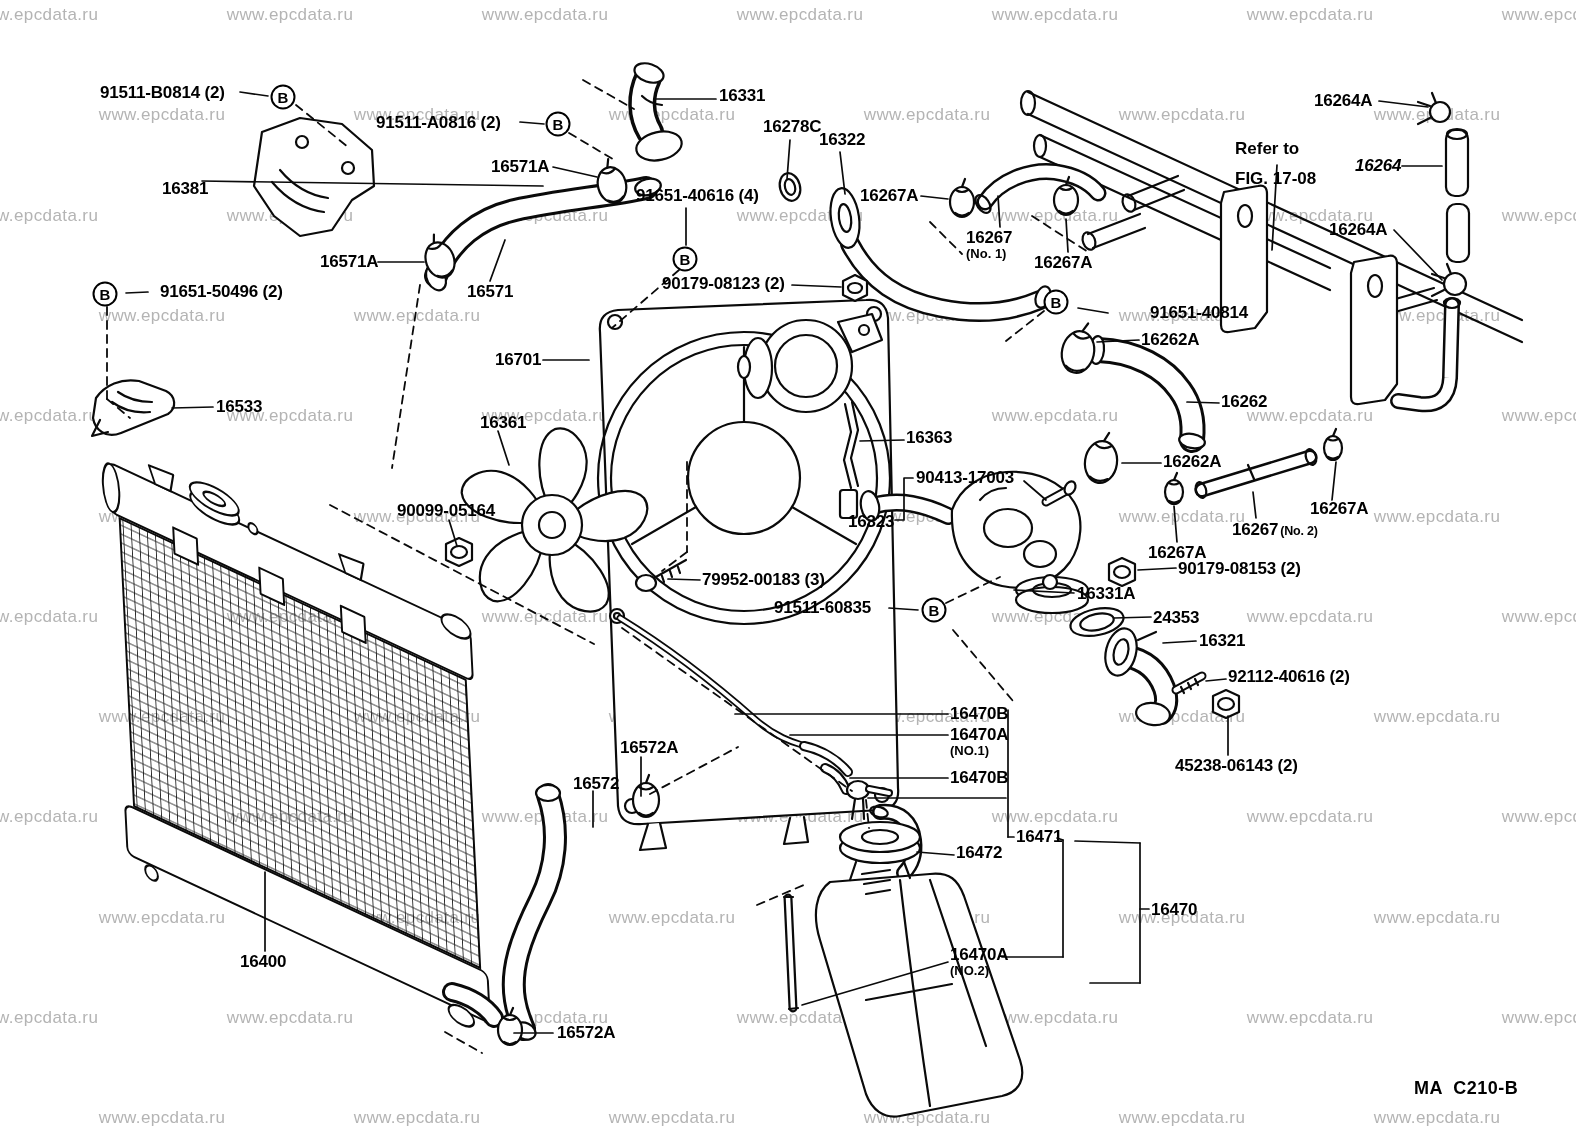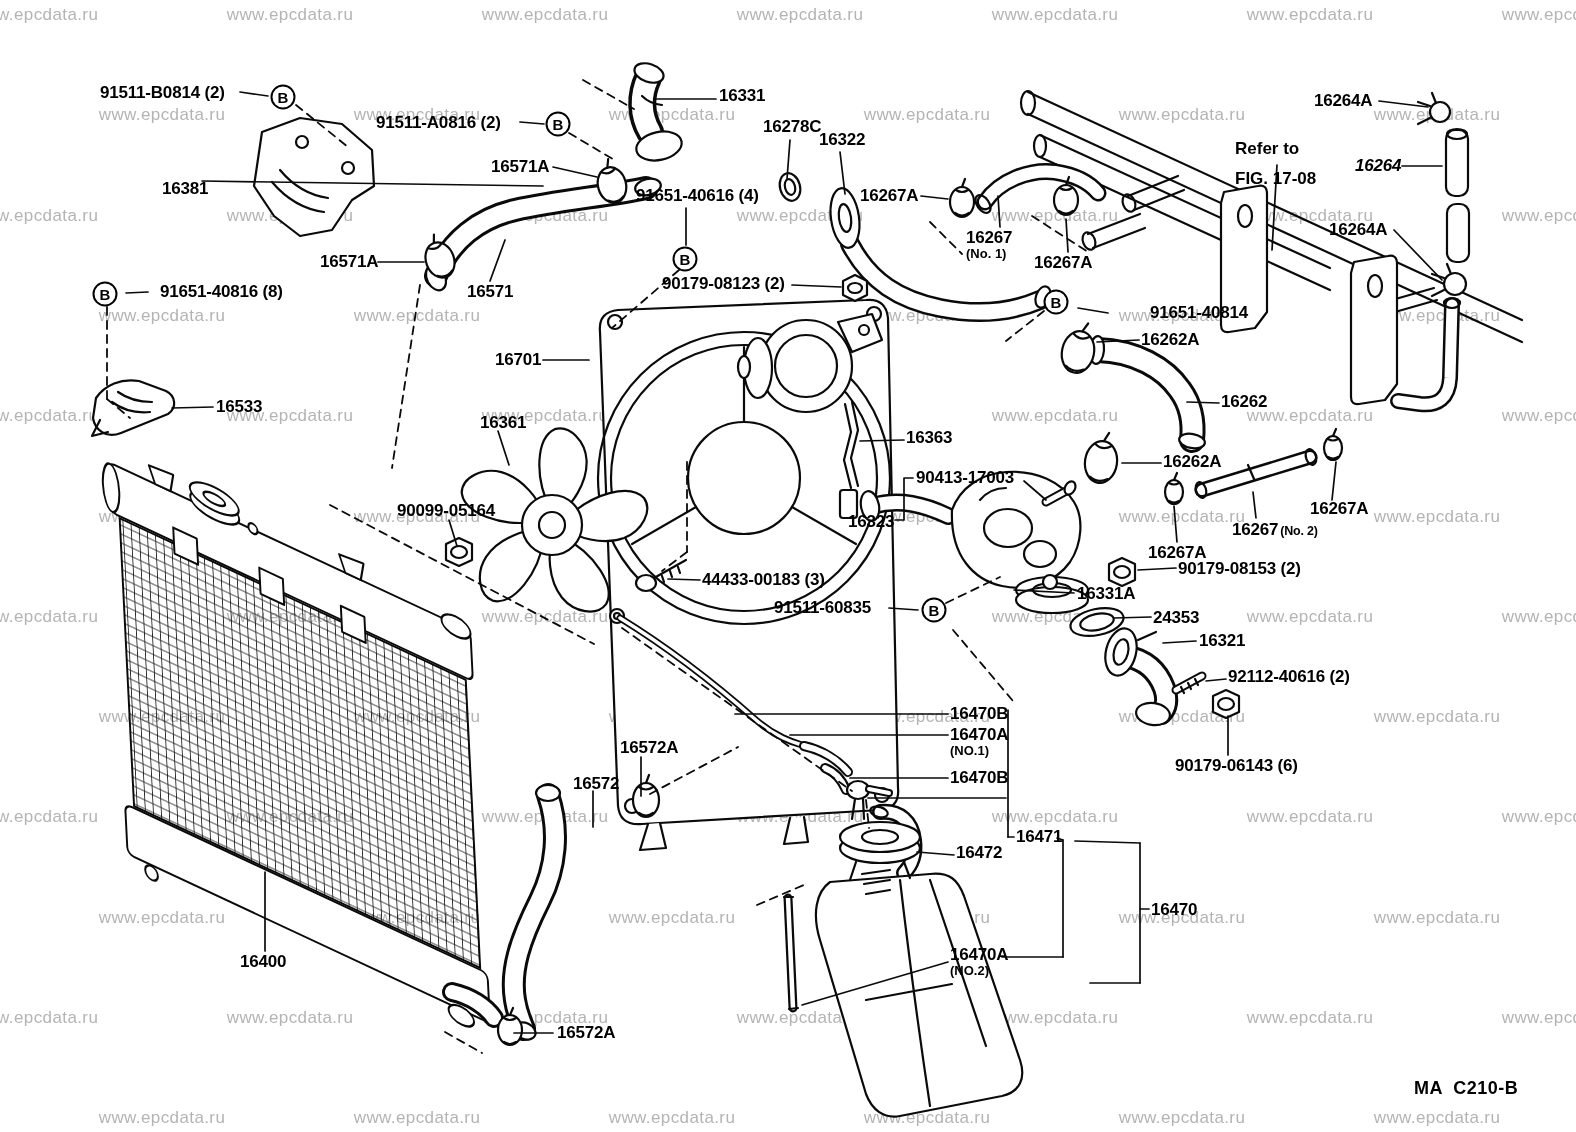--- a/index.html
+++ b/index.html
@@ -512,43 +512,43 @@
       <div class="plabel" style="left: 860px; top: 187px;"><span>16267A</span></div>
       <div class="plabel" style="left: 966px; top: 229px;"><span>16267</span><span class="sub-small">(No. 1)</span></div>
       <div class="plabel" style="left: 1034px; top: 254px;"><span>16267A</span></div>
       <div class="plabel" style="left: 1314px; top: 92px;"><span>16264A</span></div>
       <div class="plabel" style="left: 1355px; top: 157px; font-style: italic;"><span>16264</span></div>
       <div class="plabel" style="left: 1329px; top: 221px;"><span>16264A</span></div>
       <div class="plabel" style="left: 636px; top: 187px;"><span>91651-40616 (4)</span></div>
       <div class="plabel" style="left: 320px; top: 253px;"><span>16571A</span></div>
       <div class="plabel" style="left: 467px; top: 283px;"><span>16571</span></div>
       <div class="plabel" style="left: 662px; top: 275px;"><span>90179-08123 (2)</span></div>
-      <div class="plabel" style="left: 160px; top: 283px;"><span>91651-40816 (8)</span></div>
+      <div class="plabel" style="left: 160px; top: 283px;"><span>91651-50496 (2)</span></div>
       <div class="plabel" style="left: 1110px; top: 304px; margin-left: 40px;"><span>91651-40814</span></div>
       <div class="plabel" style="left: 1141px; top: 331px;"><span>16262A</span></div>
       <div class="plabel" style="left: 495px; top: 351px;"><span>16701</span></div>
       <div class="plabel" style="left: 216px; top: 398px;"><span>16533</span></div>
       <div class="plabel" style="left: 480px; top: 414px;"><span>16361</span></div>
       <div class="plabel" style="left: 906px; top: 429px;"><span>16363</span></div>
       <div class="plabel" style="left: 1221px; top: 393px;"><span>16262</span></div>
       <div class="plabel" style="left: 1163px; top: 453px;"><span>16262A</span></div>
       <div class="plabel" style="left: 916px; top: 469px;"><span>90413-17003</span></div>
       <div class="plabel" style="left: 848px; top: 513px;"><span>16323</span></div>
       <div class="plabel" style="left: 1310px; top: 500px;"><span>16267A</span></div>
       <div class="plabel" style="left: 1232px; top: 521px;"><span>16267</span><span class="sub-inline">(No. 2)</span></div>
       <div class="plabel" style="left: 1148px; top: 544px;"><span>16267A</span></div>
       <div class="plabel" style="left: 1178px; top: 560px;"><span>90179-08153 (2)</span></div>
       <div class="plabel" style="left: 397px; top: 502px;"><span>90099-05164</span></div>
-      <div class="plabel" style="left: 702px; top: 571px;"><span>44433-00183 (3)</span></div>
+      <div class="plabel" style="left: 702px; top: 571px;"><span>79952-00183 (3)</span></div>
       <div class="plabel" style="left: 774px; top: 599px;"><span>91511-60835</span></div>
       <div class="plabel" style="left: 1077px; top: 585px;"><span>16331A</span></div>
       <div class="plabel" style="left: 1153px; top: 609px;"><span>24353</span></div>
       <div class="plabel" style="left: 1199px; top: 632px;"><span>16321</span></div>
       <div class="plabel" style="left: 1228px; top: 668px;"><span>92112-40616 (2)</span></div>
-      <div class="plabel" style="left: 1175px; top: 757px;"><span>90179-06143 (6)</span></div>
+      <div class="plabel" style="left: 1175px; top: 757px;"><span>45238-06143 (2)</span></div>
       <div class="plabel" style="left: 950px; top: 705px;"><span>16470B</span></div>
       <div class="plabel" style="left: 950px; top: 726px;"><span>16470A</span><span class="sub-caps">(NO.1)</span></div>
       <div class="plabel" style="left: 950px; top: 769px;"><span>16470B</span></div>
       <div class="plabel" style="left: 1016px; top: 828px;"><span>16471</span></div>
       <div class="plabel" style="left: 956px; top: 844px;"><span>16472</span></div>
       <div class="plabel" style="left: 1151px; top: 901px;"><span>16470</span></div>
       <div class="plabel" style="left: 950px; top: 946px;"><span>16470A</span><span class="sub-caps">(NO.2)</span></div>
       <div class="plabel" style="left: 620px; top: 739px;"><span>16572A</span></div>
       <div class="plabel" style="left: 573px; top: 775px;"><span>16572</span></div>
       <div class="plabel" style="left: 240px; top: 953px;"><span>16400</span></div>

